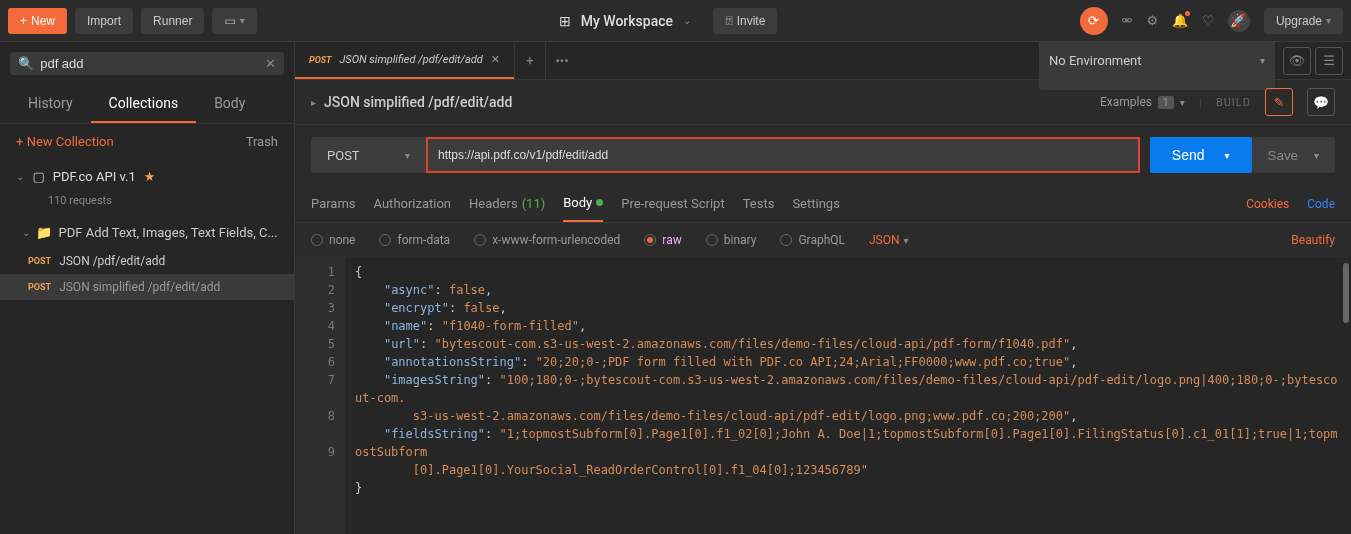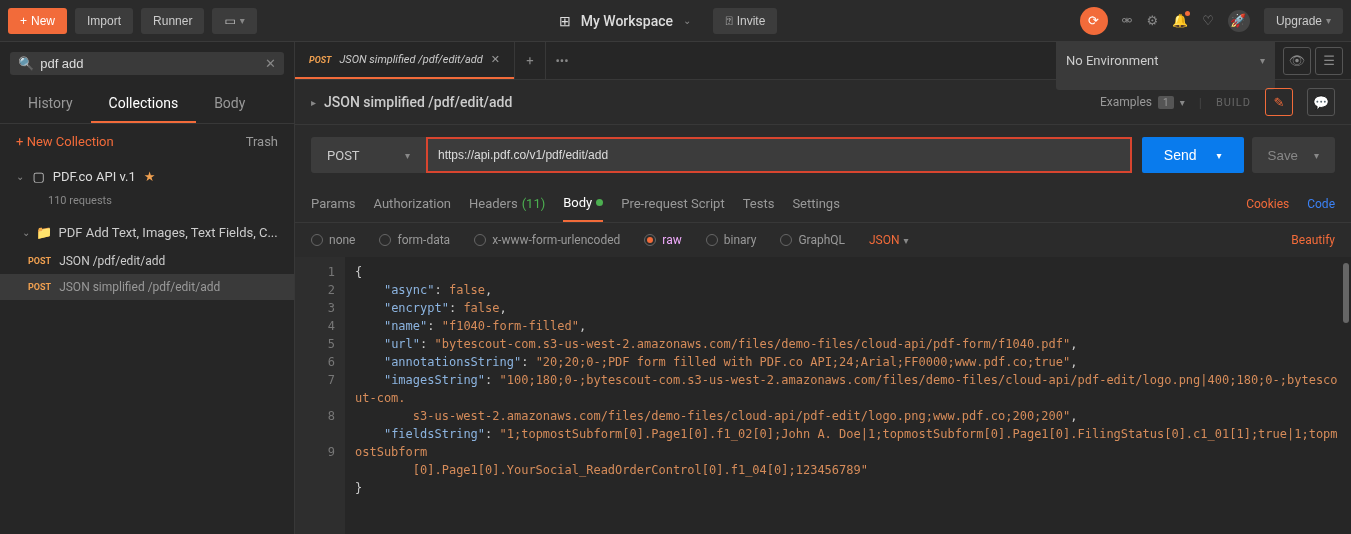--- a/index.html
+++ b/index.html
@@ -56,34 +56,34 @@
 .req-item.active { background: #3a3a3a; }
 .method-badge { color: #f0a050; font-size: 9px; font-weight: bold; }
 .content { flex: 1; background: #2b2b2b; display: flex; flex-direction: column; overflow: hidden; }
 .tab-row { display: flex; align-items: center; background: #262626; border-bottom: 1px solid #383838; height: 38px; }
 .req-tab { display: flex; align-items: center; gap: 8px; padding: 0 14px; height: 100%; border-bottom: 2px solid #f26b3a; font-size: 11px; }
 .req-tab .method-badge { font-style: italic; }
 .tab-title { font-style: italic; color: #ccc; }
 .tab-close { color: #999; cursor: pointer; }
 .tab-add { width: 32px; display: flex; align-items: center; justify-content: center; color: #888; cursor: pointer; border-left: 1px solid #383838; border-right: 1px solid #383838; height: 100%; }
 .tab-more { width: 32px; display: flex; align-items: center; justify-content: center; color: #888; }
-.env-select { background: #3a3a3a; padding: 22px 10px; border-radius: 3px; margin: 4px; display: flex; align-items: center; gap: 30px; font-size: 13px; width: 219px; justify-content: space-between; }
+.env-select { background: #3a3a3a; padding: 22px 10px; border-radius: 3px; margin: 4px; display: flex; align-items: center; gap: 30px; font-size: 13px; width: 236px; justify-content: space-between; }
 .breadcrumb-row { display: flex; align-items: center; justify-content: space-between; padding: 8px 16px; border-bottom: 1px solid #383838; }
 .breadcrumb { display: flex; align-items: center; gap: 8px; font-size: 14px; color: #ccc; font-weight: 500; }
 .build-row { display: flex; align-items: center; gap: 14px; }
 .examples { color: #999; font-size: 12px; display: flex; align-items: center; gap: 6px; }
 .count-badge { background: #555; padding: 1px 5px; border-radius: 2px; font-size: 10px; }
 .build-text { color: #666; font-size: 11px; letter-spacing: 1px; }
 .orange-box { width: 28px; height: 28px; border: 1px solid #555; border-radius: 3px; display: flex; align-items: center; justify-content: center; }
 .url-row { display: flex; padding: 12px 16px; gap: 0; align-items: stretch; }
 .method-select { background: #3c3c3c; padding: 10px 16px; border-radius: 3px 0 0 3px; display: flex; align-items: center; gap: 40px; font-size: 13px; width: 115px; justify-content: space-between; }
 .url-input-wrap { flex: 1; background: #3c3c3c; border: 2px solid #d9452f; border-radius: 0; display: flex; align-items: center; padding: 0 10px; }
 .url-input-wrap input { background: transparent; border: none; color: #ddd; width: 100%; outline: none; font-size: 12px; }
 .send-btn { background: #097bed; color: #fff; padding: 10px 22px; border: none; border-radius: 2px; margin-left: 10px; display: flex; align-items: center; gap: 20px; cursor: pointer; font-size: 14px; }
-.save-btn { background: #3c3c3c; color: #888; padding: 10px 16px; border: none; border-radius: 3px; margin-left: 8px; display: flex; align-items: center; gap: 16px; cursor: pointer; }
+.save-btn { background: #3c3c3c; color: #888; padding: 10px 16px; border: none; border-radius: 3px; display: flex; align-items: center; gap: 16px; cursor: pointer; }
 .req-subtabs { display: flex; padding: 0 16px; gap: 18px; border-bottom: 1px solid #383838; align-items: center; }
 .req-subtab { padding: 10px 0; color: #999; cursor: pointer; font-size: 13px; display: flex; align-items: center; gap: 4px; }
 .req-subtab.active { color: #fff; border-bottom: 2px solid #f26b3a; }
 .green-dot { width: 7px; height: 7px; border-radius: 50%; background: #4caf50; }
 .hdr-count { color: #4caf50; }
 .body-options { display: flex; padding: 10px 16px; gap: 24px; align-items: center; }
 .radio-opt { display: flex; align-items: center; gap: 6px; color: #999; font-size: 12px; cursor: pointer; }
 .radio-circle { width: 12px; height: 12px; border: 1px solid #666; border-radius: 50%; display: inline-flex; align-items: center; justify-content: center; }
 .radio-circle.checked::after { content: ''; width: 6px; height: 6px; background: #f26b3a; border-radius: 50%; }
 .json-select { color: #f26b3a; font-size: 12px; display: flex; align-items: center; gap: 4px; }

